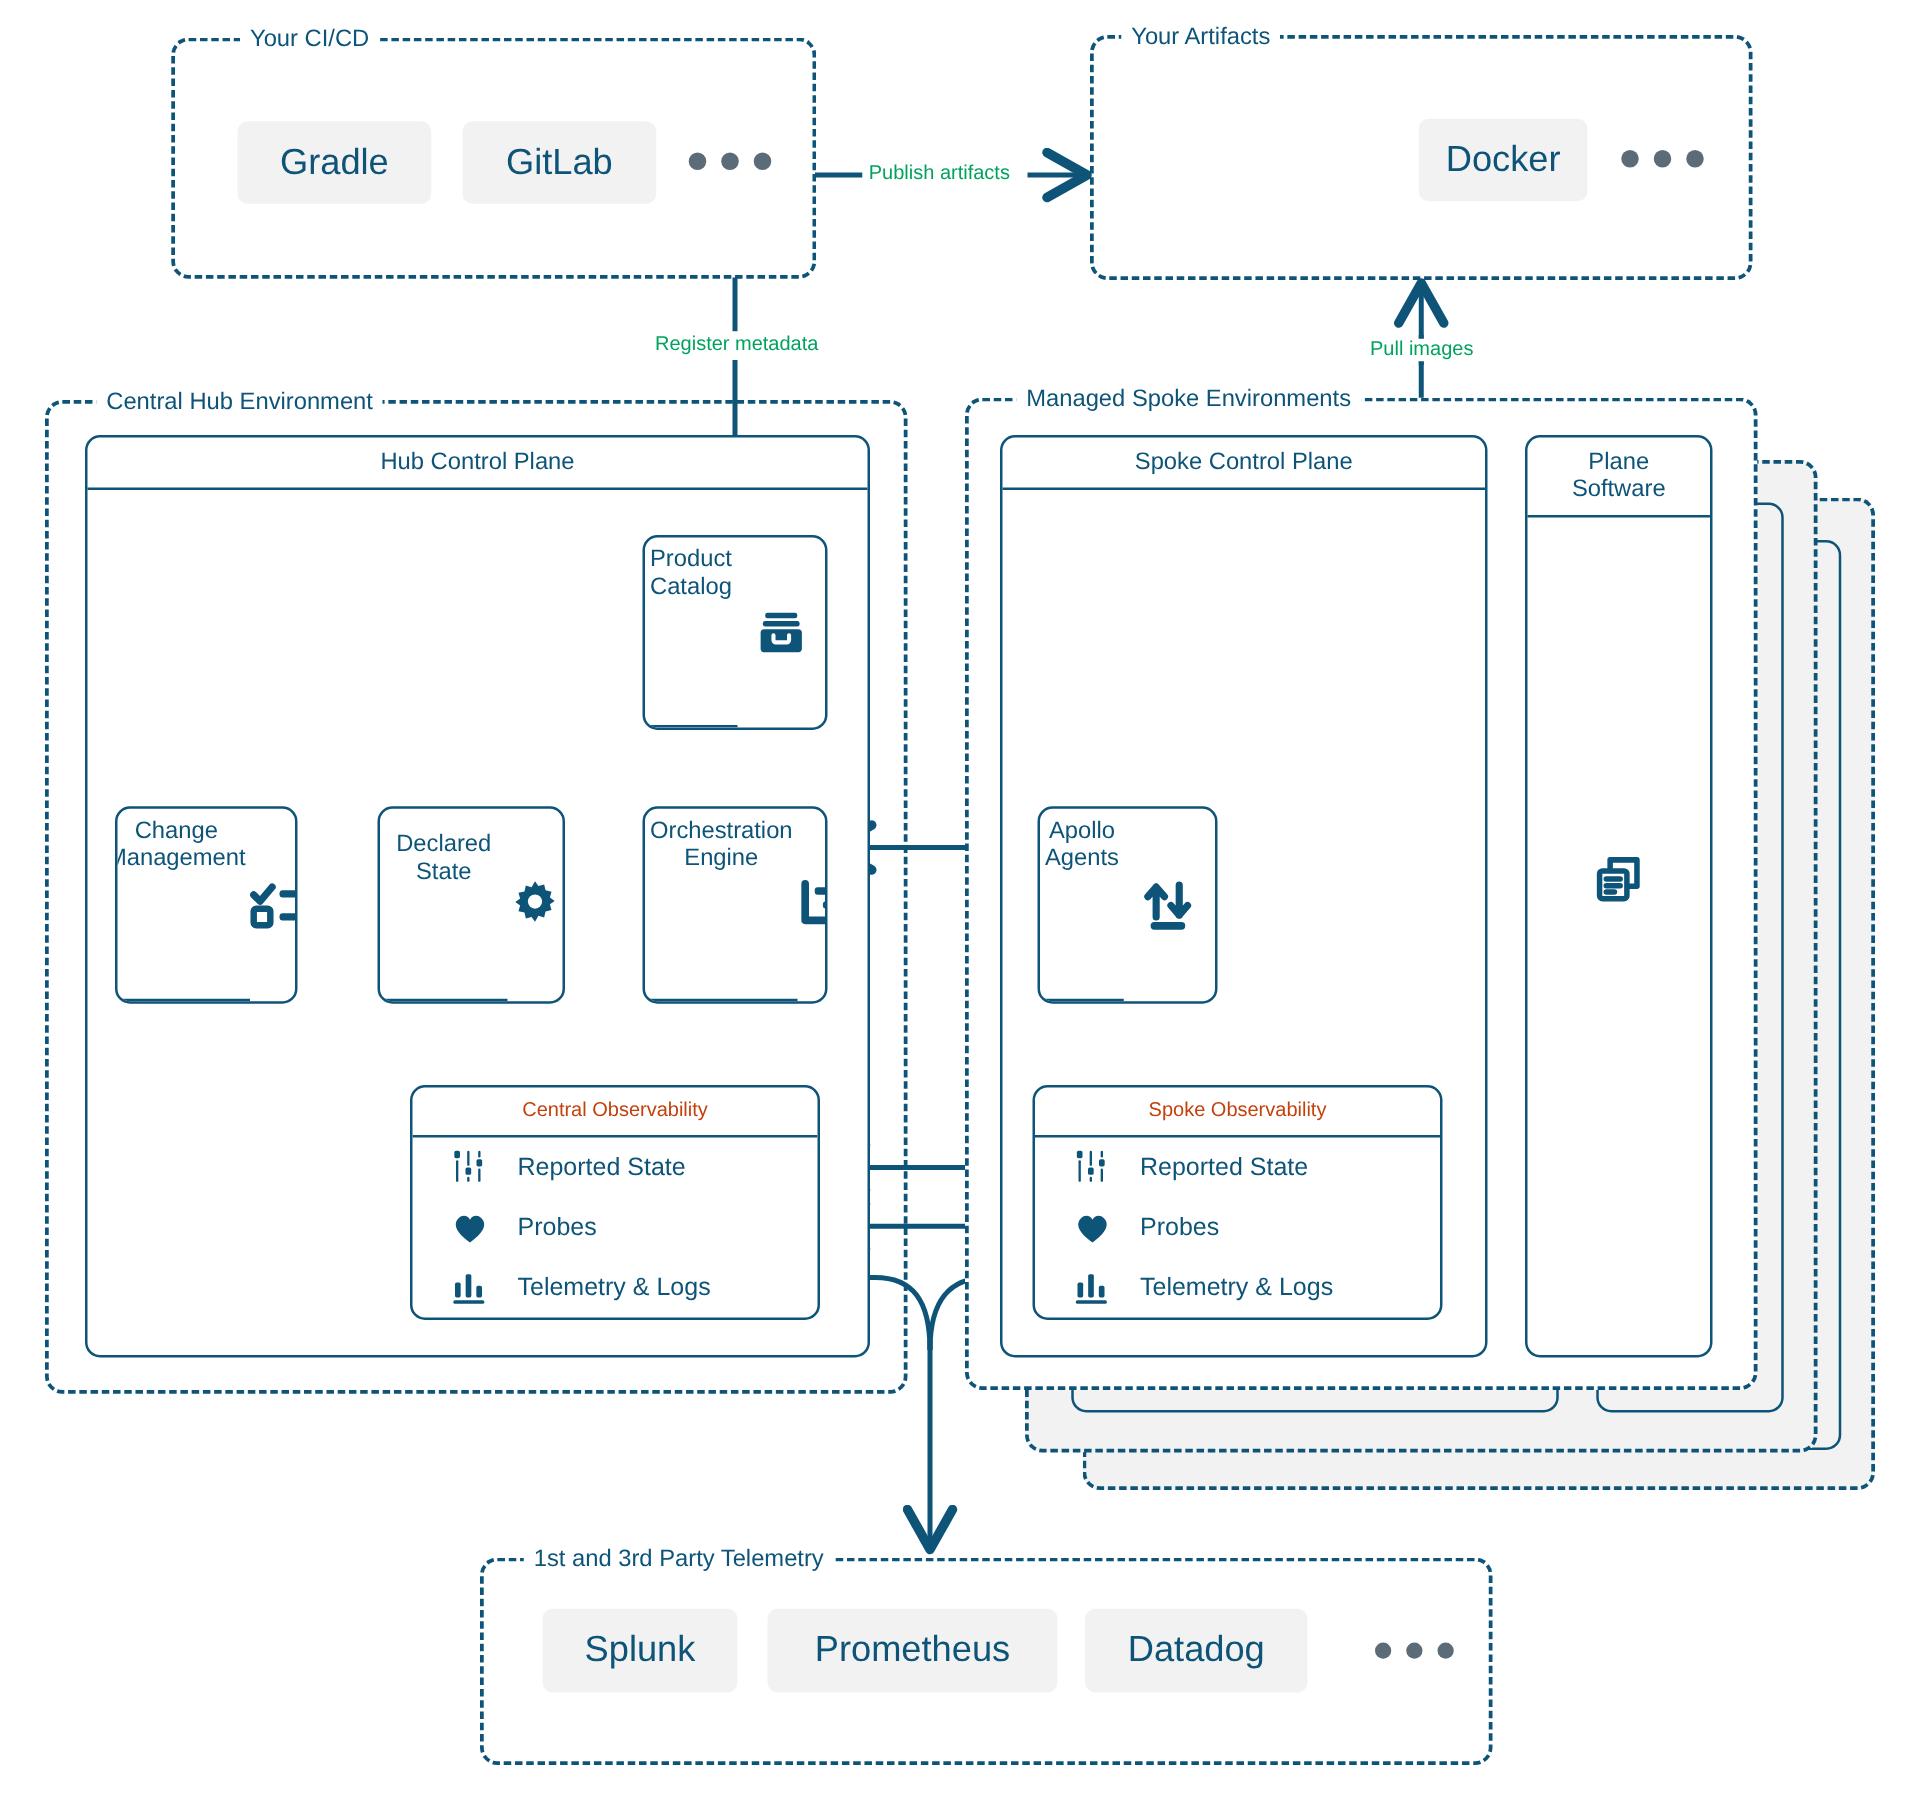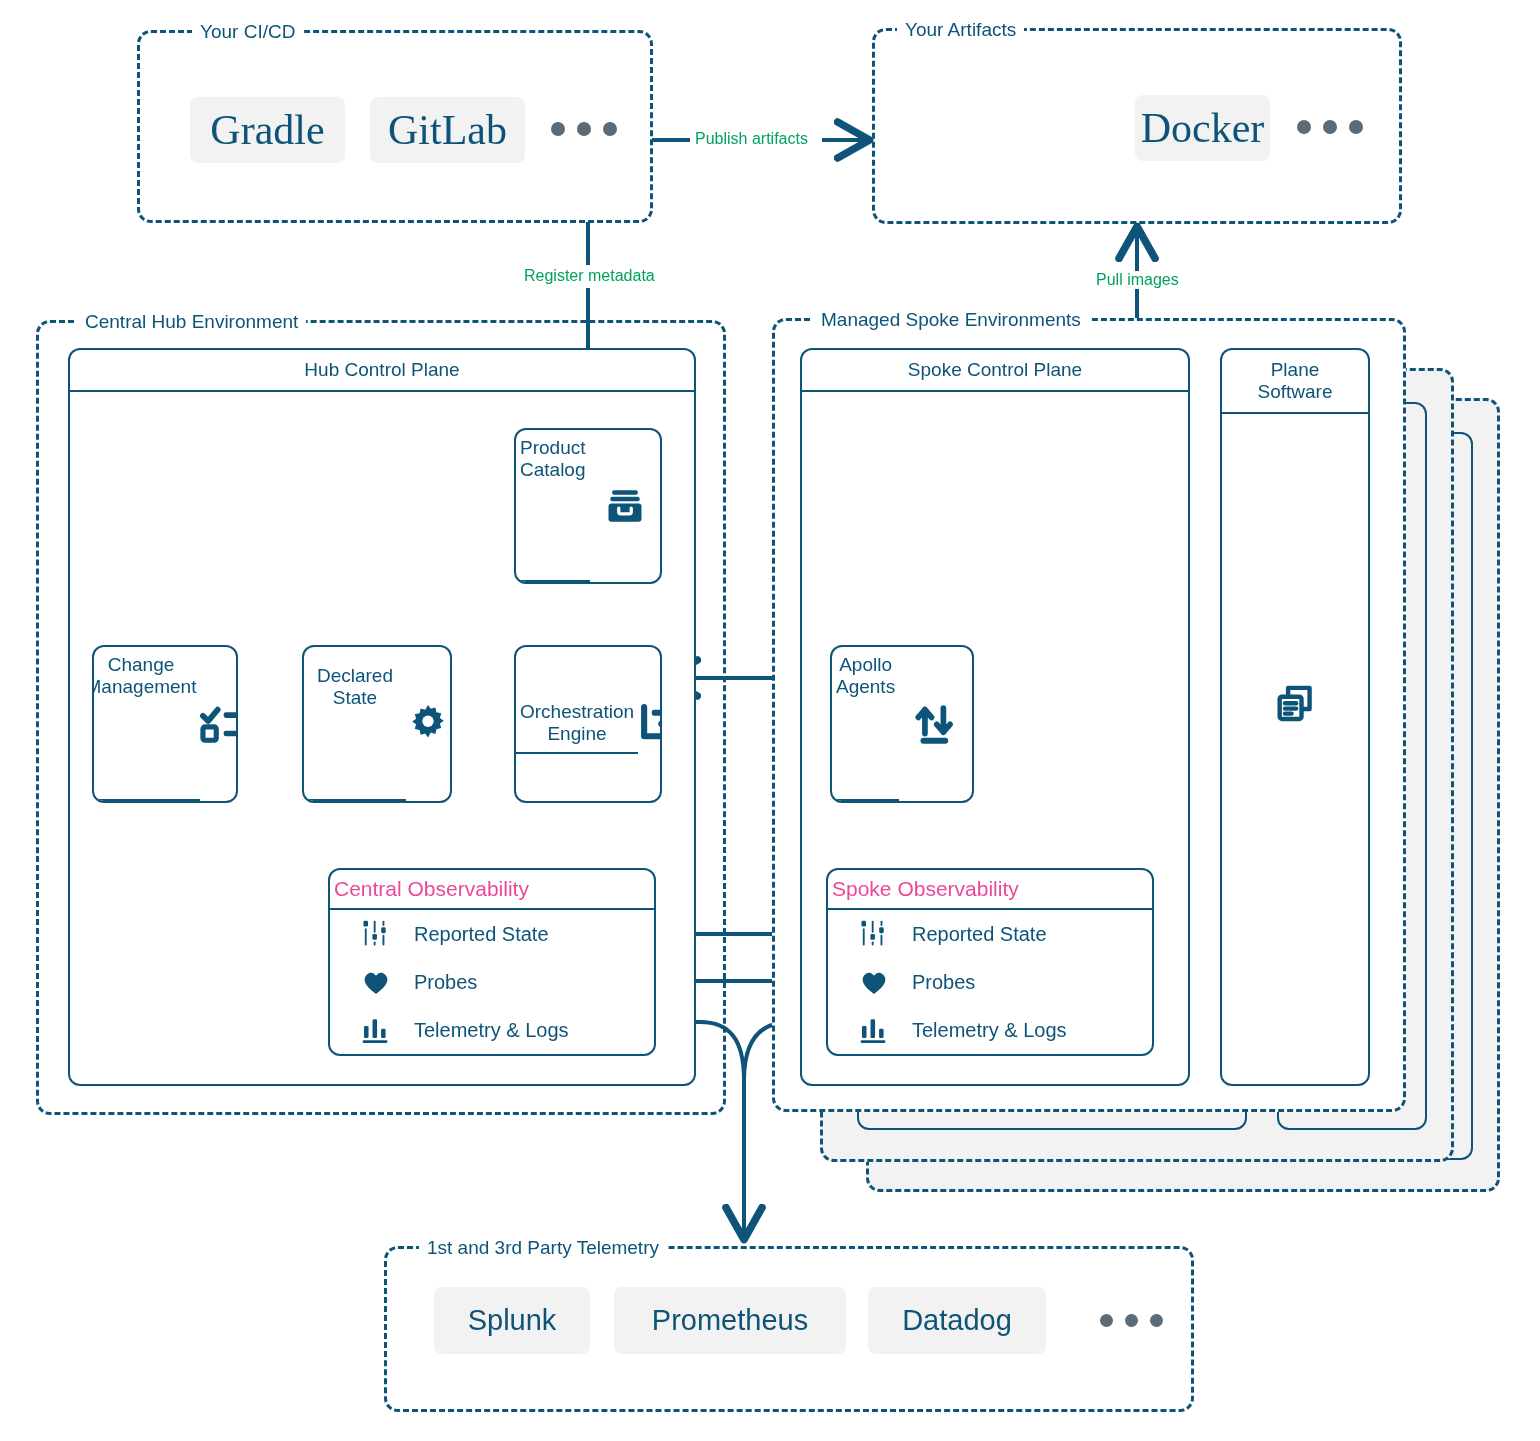--- a/index.html
+++ b/index.html
@@ -8,21 +8,21 @@
   svg.layer{position:absolute;left:0;top:0;width:1540px;height:1441px;pointer-events:none;}
 
   
   .group{position:absolute;border:3px dashed #0d5478;border-radius:14px;box-sizing:border-box;}
   .group-title{position:absolute;background:#fff;color:#0d5478;font-size:19px;line-height:19px;
                padding:0 8px;white-space:nowrap;}
 
   
   .chip{position:absolute;background:#f2f2f2;border-radius:8px;display:flex;align-items:center;
         justify-content:center;color:#0d5478;box-sizing:border-box;}
-  .chip.big{font-size:42px;font-family:Liberation Serif, serif;}
+  .chip.big{font-size:29px;}
   .chip.med{font-size:29px;}
 
   .dots{position:absolute;display:flex;gap:12px;align-items:center;}
   .dots i{display:block;width:14px;height:14px;border-radius:50%;background:#5c6b78;}
   .dots.sm i{width:13px;height:13px;}
 
   
   .card{position:absolute;border:2.6px solid #0d5478;border-radius:12px;background:#fff;
         box-sizing:border-box;overflow:hidden;display:flex;flex-direction:row;}
   .card-hd{color:#0d5478;text-align:center;font-size:19px;line-height:22px;
@@ -37,21 +37,21 @@
 
   
   .ghost{position:absolute;background:#f2f2f2;border:3px dashed #0d5478;border-radius:14px;
          box-sizing:border-box;}
   .ghost-inner{position:absolute;border:2.6px solid #0d5478;border-radius:12px;
                background:transparent;box-sizing:border-box;}
 
   
   .obs{position:absolute;border:2.6px solid #0d5478;border-radius:12px;background:#fff;
        box-sizing:border-box;overflow:hidden;}
-  .obs-hd{color:#ec4899;font-size:21px;line-height:22px;padding:8px 4px;
+  .obs-hd{color:#c2410c;text-align:center;font-size:16px;line-height:22px;padding:8px 4px;
           border-bottom:2.2px solid #0d5478;}
   .obs-row{display:flex;align-items:center;gap:20px;padding:6px 0 6px 28px;}
   .obs-row .lbl{color:#0d5478;font-size:20px;}
   .obs-ico{width:36px;height:36px;flex:0 0 36px;display:flex;align-items:center;justify-content:center;}
 
   .edge-label{position:absolute;color:#00a35e;font-size:16px;white-space:nowrap;background:#fff;
               padding:0 5px;}
   .node-ico{display:flex;align-items:center;justify-content:center;}
 </style>
 </head>
@@ -180,21 +180,21 @@
     <div class="card-bd">
       <span class="node-ico">
         <svg width="44" height="44" viewBox="0 0 24 24" fill="#0d5478">
           <path d="M12 1.6l1.5 2.1 2.5-.7.6 2.6 2.6.6-.7 2.5 2.1 1.5-2.1 1.5.7 2.5-2.6.6-.6 2.6-2.5-.7L12 19.3l-1.5-2.1-2.5.7-.6-2.6-2.6-.6.7-2.5L3.4 10.7l2.1-1.5-.7-2.5 2.6-.6.6-2.6 2.5.7z"></path>
           <circle cx="12" cy="10.5" r="3.1" fill="#fff"></circle>
         </svg>
       </span>
     </div>
   </div>
 
-  <div class="card" style="left:514px;top:645px;width:148px;height:158px;align-items:center;">
+  <div class="card" style="left:514px;top:645px;width:148px;height:158px;">
     <div class="card-hd">
       <span>Orchestration</span><br>
       <span>Engine</span>
     </div>
     <div class="card-bd">
       <span class="node-ico">
         <svg width="46" height="44" viewBox="0 0 24 22" fill="#0d5478">
           <path d="M3.2 2.2 V17.4 H20.4" fill="none" stroke="#0d5478" stroke-width="3.2" stroke-linecap="round" stroke-linejoin="round"></path>
           <rect x="7.2" y="3.6" width="9" height="3.1" rx="1.2"></rect>
           <rect x="10.6" y="9.4" width="9.4" height="3.1" rx="1.2"></rect>

